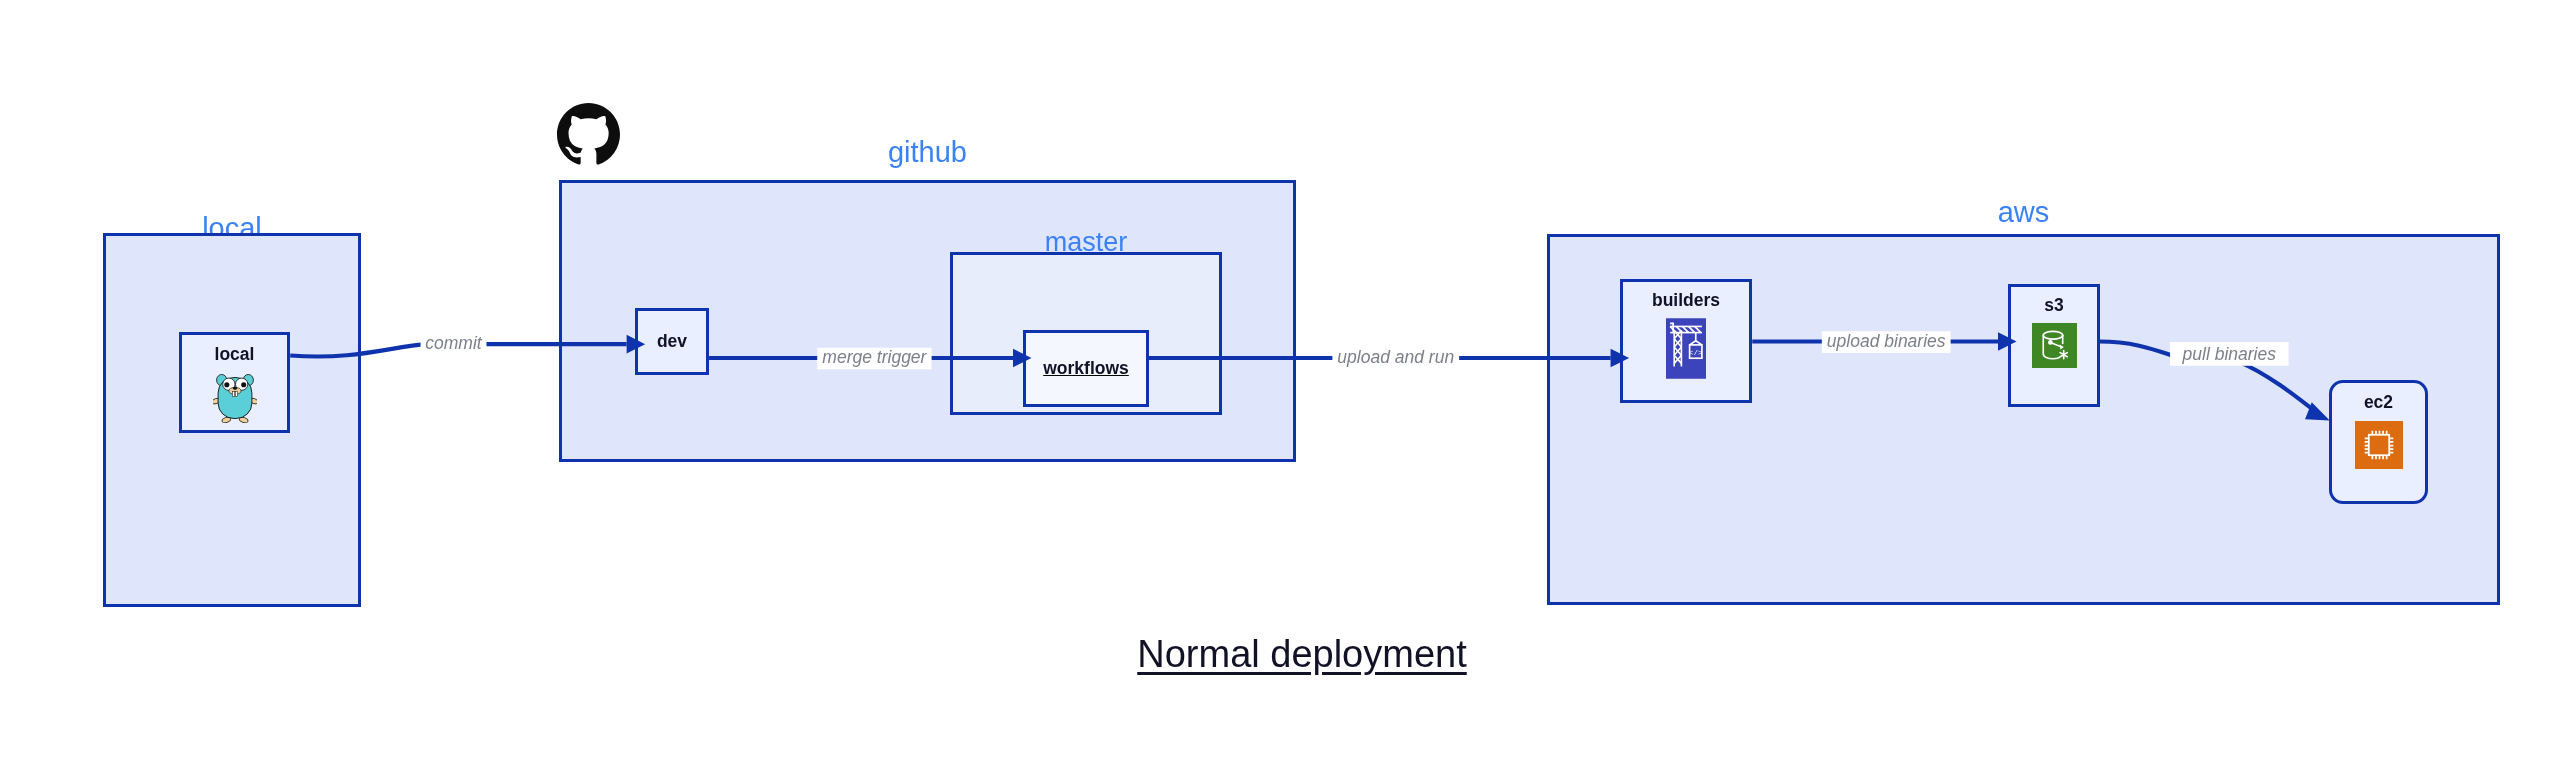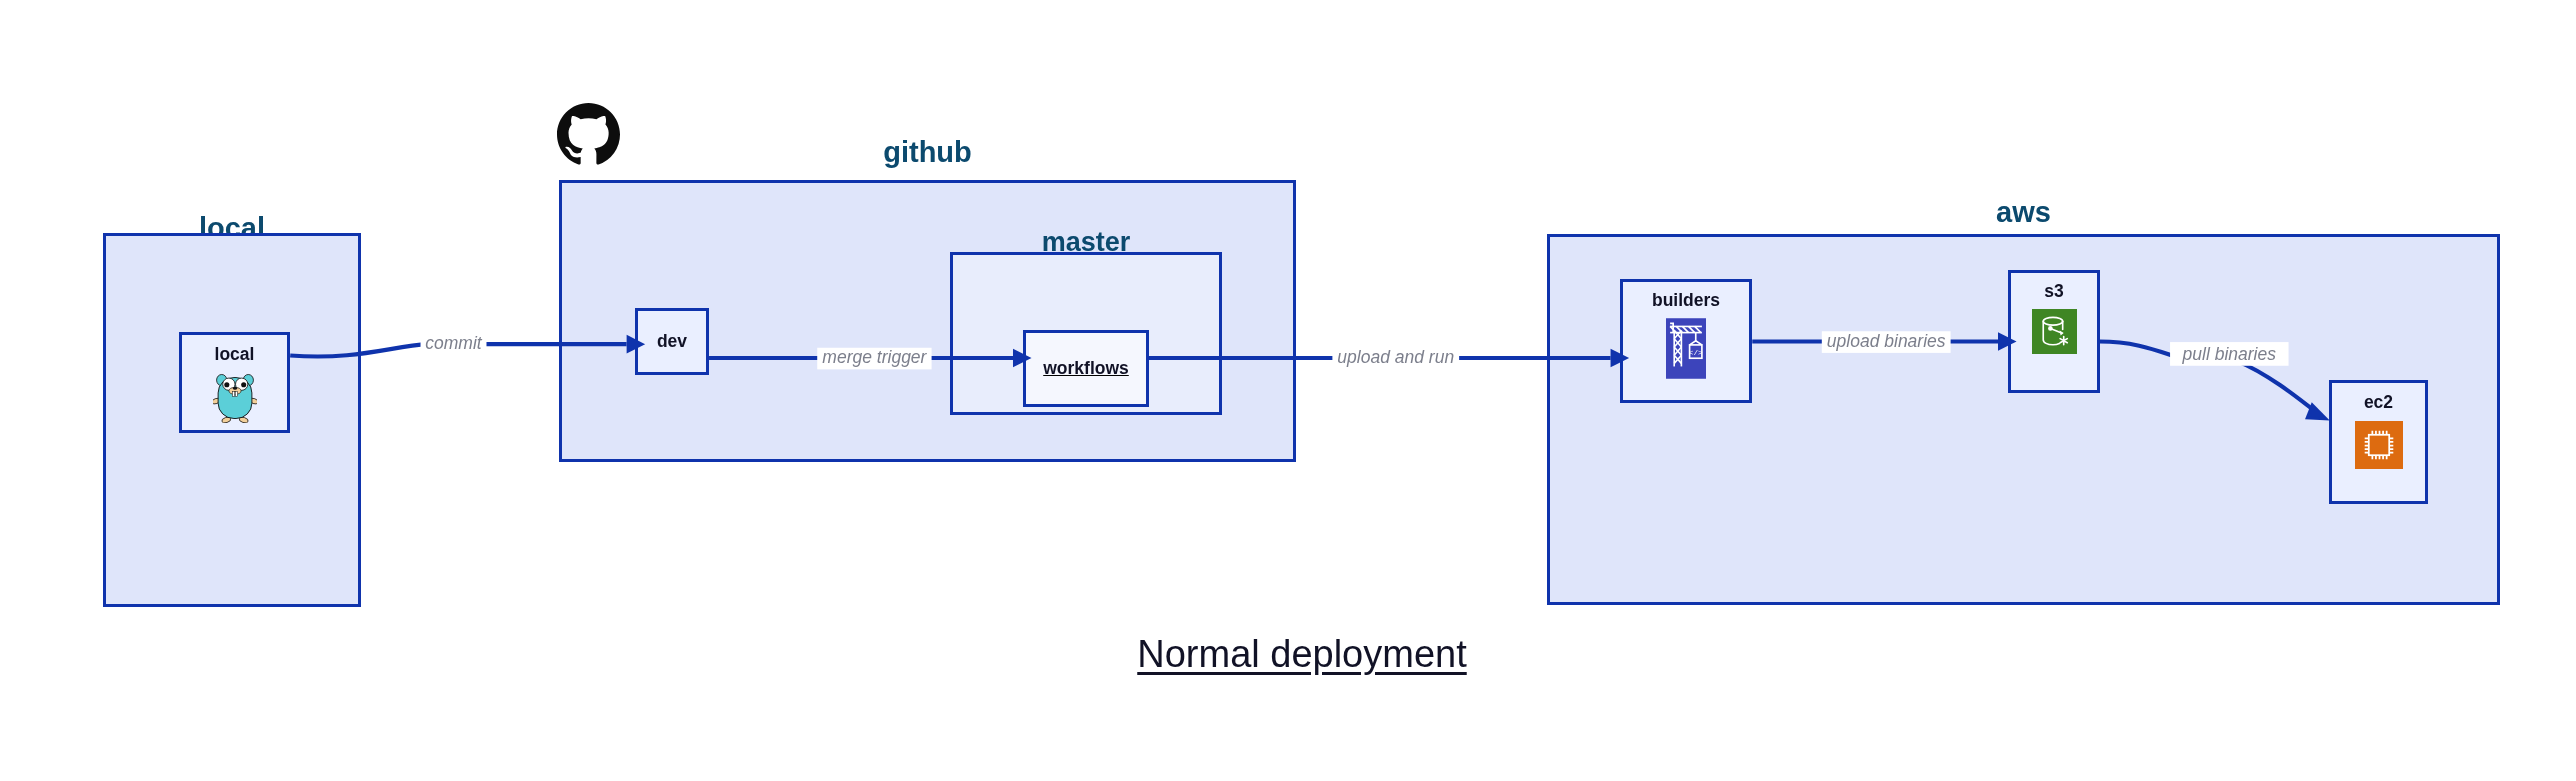--- a/index.html
+++ b/index.html
@@ -12,23 +12,23 @@
 
   
   .group{
     position:absolute;
     background:#dfe5fa;
     border:3.6px solid #0f33ac;
     box-sizing:border-box;
   }
   .group-label{
     position:absolute;
-    color:#0c4a6e;
+    color:#3b82f6;
     font-size:29px;
-    font-weight:700;
+    font-weight:400;
     white-space:nowrap;
     line-height:1;
   }
 
   
   .subgroup{
     position:absolute;
     background:#e8edfc;
     border:3.6px solid #0f33ac;
     box-sizing:border-box;
@@ -162,41 +162,41 @@
 
           <path d="M58 28 V44"></path>
           <path d="M46 52 L58 44 L70 52"></path>
           <rect x="46" y="52" width="24" height="26"></rect>
         </g>
         <text x="58" y="71" font-family="Liberation Mono, monospace" font-size="15" fill="#ffffff" text-anchor="middle">&lt;/&gt;</text>
       </svg>
     </span>
   </div>
 
-  <div class="node" style="left:2008px;top:270px;width:92px;height:123px;padding-top:10.3px;">
+  <div class="node" style="left:2008px;top:284px;width:92px;height:123px;padding-top:10.3px;">
     <div class="node-title">s3</div>
     <span class="node-icon" style="margin-top:8.2px;">
       <svg width="45" height="45" viewBox="0 0 88 88">
         <rect x="0" y="0" width="88" height="88" fill="#3f8624"></rect>
         <g fill="none" stroke="#ffffff" stroke-width="3.2" stroke-linejoin="round" stroke-linecap="round">
           <ellipse cx="41" cy="24" rx="19" ry="7.5"></ellipse>
           <path d="M22 24 V60 C22 66 30 70 41 70 C46 70 50.5 69 53.5 67.5"></path>
           <path d="M60 24 V40"></path>
 
           <path d="M36 38 L58 47"></path>
           <circle cx="36" cy="38" r="3" fill="#ffffff"></circle>
           <path d="M54 42 L62 47 L56 52 Z" fill="#ffffff" stroke="none"></path>
 
           <path d="M62 54 V70 M55 58 L69 66 M69 58 L55 66"></path>
         </g>
       </svg>
     </span>
   </div>
 
-  <div class="node" style="left:2329px;top:380px;width:99px;height:124px;padding-top:11.3px;">
+  <div class="node" style="left:2329px;top:380px;width:99px;height:124px;padding-top:11.3px;border-radius:14px;">
     <div class="node-title">ec2</div>
     <span class="node-icon" style="margin-top:9.3px;">
       <svg width="48" height="48" viewBox="0 0 94 94">
         <rect x="0" y="0" width="94" height="94" fill="#dd6b10"></rect>
         <g stroke="#ffffff" stroke-width="3.4" fill="none">
           <rect x="27" y="27" width="40" height="40"></rect>
           <path d="M34 27 V19 M41 27 V19 M48 27 V19 M55 27 V19 M62 27 V19"></path>
           <path d="M34 67 V75 M41 67 V75 M48 67 V75 M55 67 V75 M62 67 V75"></path>
           <path d="M27 34 H19 M27 41 H19 M27 48 H19 M27 55 H19 M27 62 H19"></path>
           <path d="M67 34 H75 M67 41 H75 M67 48 H75 M67 55 H75 M67 62 H75"></path>

